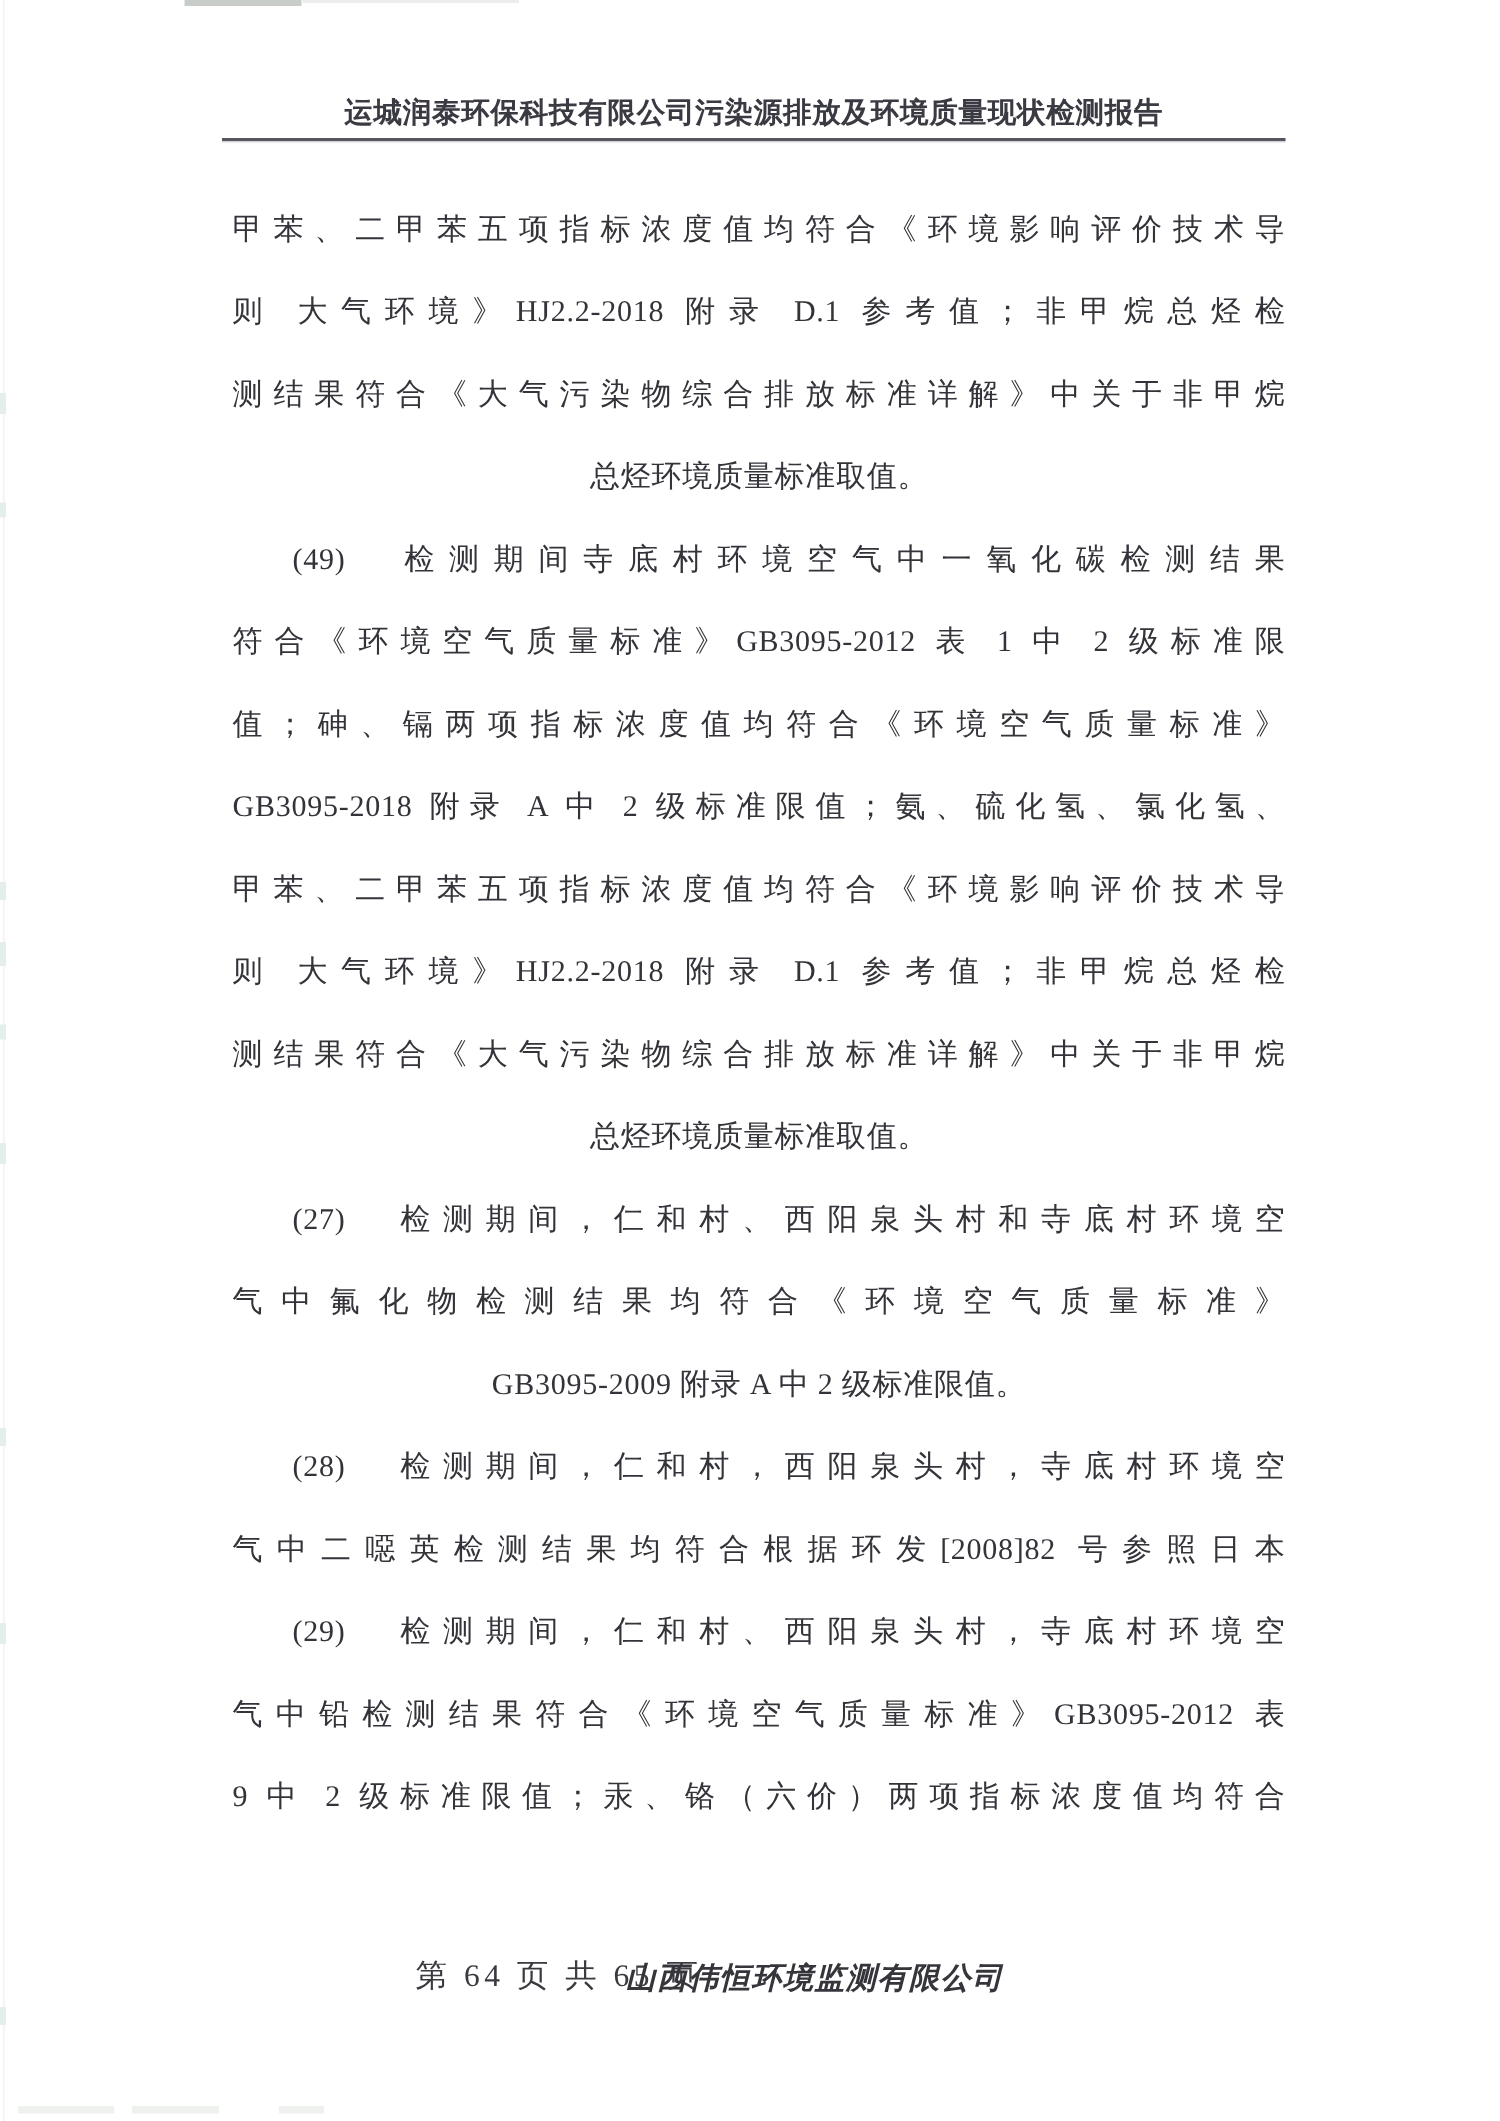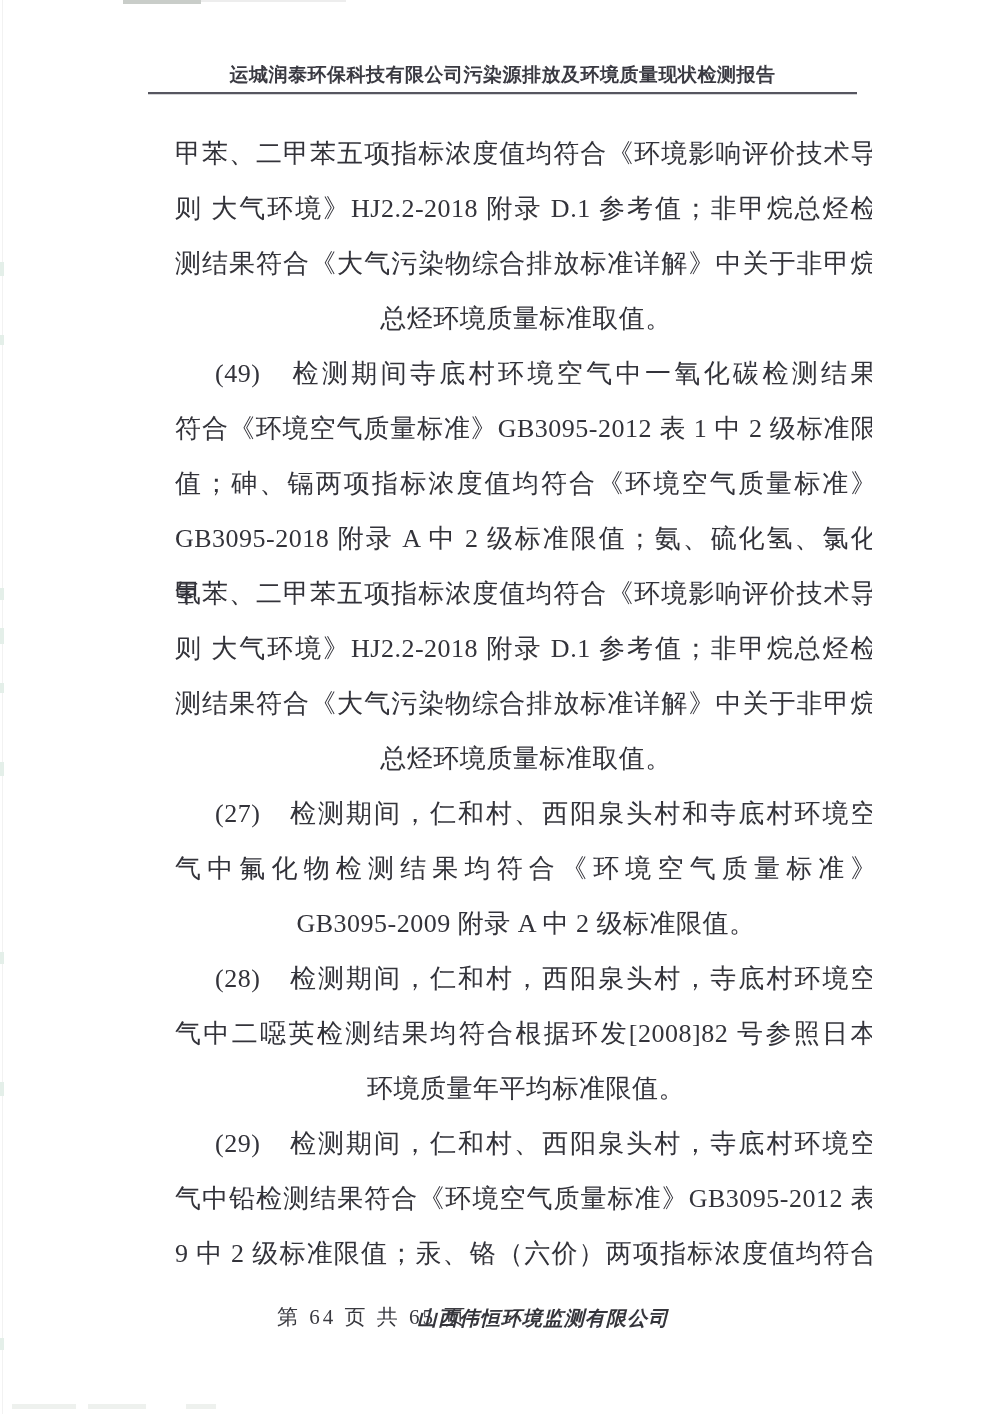--- a/index.html
+++ b/index.html
@@ -24,24 +24,23 @@
   }
   .header-rule{
     margin-top:4px;
     height:2px;
     background:#565660;
     box-shadow:0 1px 0 rgba(86,86,96,.25);
   }
   
   .body-text{
     position:absolute;left:155px;top:126px;width:702px;
-    font-size:26px;
+    font-size:20px;
     color:#33333a;
     letter-spacing:.5px;
-    margin-left:20px;
   }
   .line{
     height:55px;
     line-height:55px;
     white-space:nowrap;
     overflow:visible;
     text-align:center;
   }
   .line.justify{
     white-space:normal;
@@ -100,21 +99,20 @@
       <div class="line justify">GB3095-2018 附录 A 中 2 级标准限值；氨、硫化氢、氯化氢、</div>
       <div class="line justify">甲苯、二甲苯五项指标浓度值均符合《环境影响评价技术导</div>
       <div class="line justify">则 大气环境》HJ2.2-2018 附录 D.1 参考值；非甲烷总烃检</div>
       <div class="line justify">测结果符合《大气污染物综合排放标准详解》中关于非甲烷</div>
       <div class="line">总烃环境质量标准取值。</div>
       <div class="line justify indent">(27)　检测期间，仁和村、西阳泉头村和寺底村环境空</div>
       <div class="line justify">气中氟化物检测结果均符合《环境空气质量标准》</div>
       <div class="line">GB3095-2009 附录 A 中 2 级标准限值。</div>
       <div class="line justify indent">(28)　检测期间，仁和村，西阳泉头村，寺底村环境空</div>
       <div class="line justify">气中二噁英检测结果均符合根据环发[2008]82 号参照日本</div>
-      <div class="line">环境质量年平均标准限值。</div>
       <div class="line justify indent">(29)　检测期间，仁和村、西阳泉头村，寺底村环境空</div>
       <div class="line justify">气中铅检测结果符合《环境空气质量标准》GB3095-2012 表</div>
       <div class="line justify">9 中 2 级标准限值；汞、铬（六价）两项指标浓度值均符合</div>
     </div>
 
   <div class="footer">
     <div class="footer-page">第 64 页 共 65 页</div>
     <div class="footer-company">山西伟恒环境监测有限公司</div>
   </div>
 

